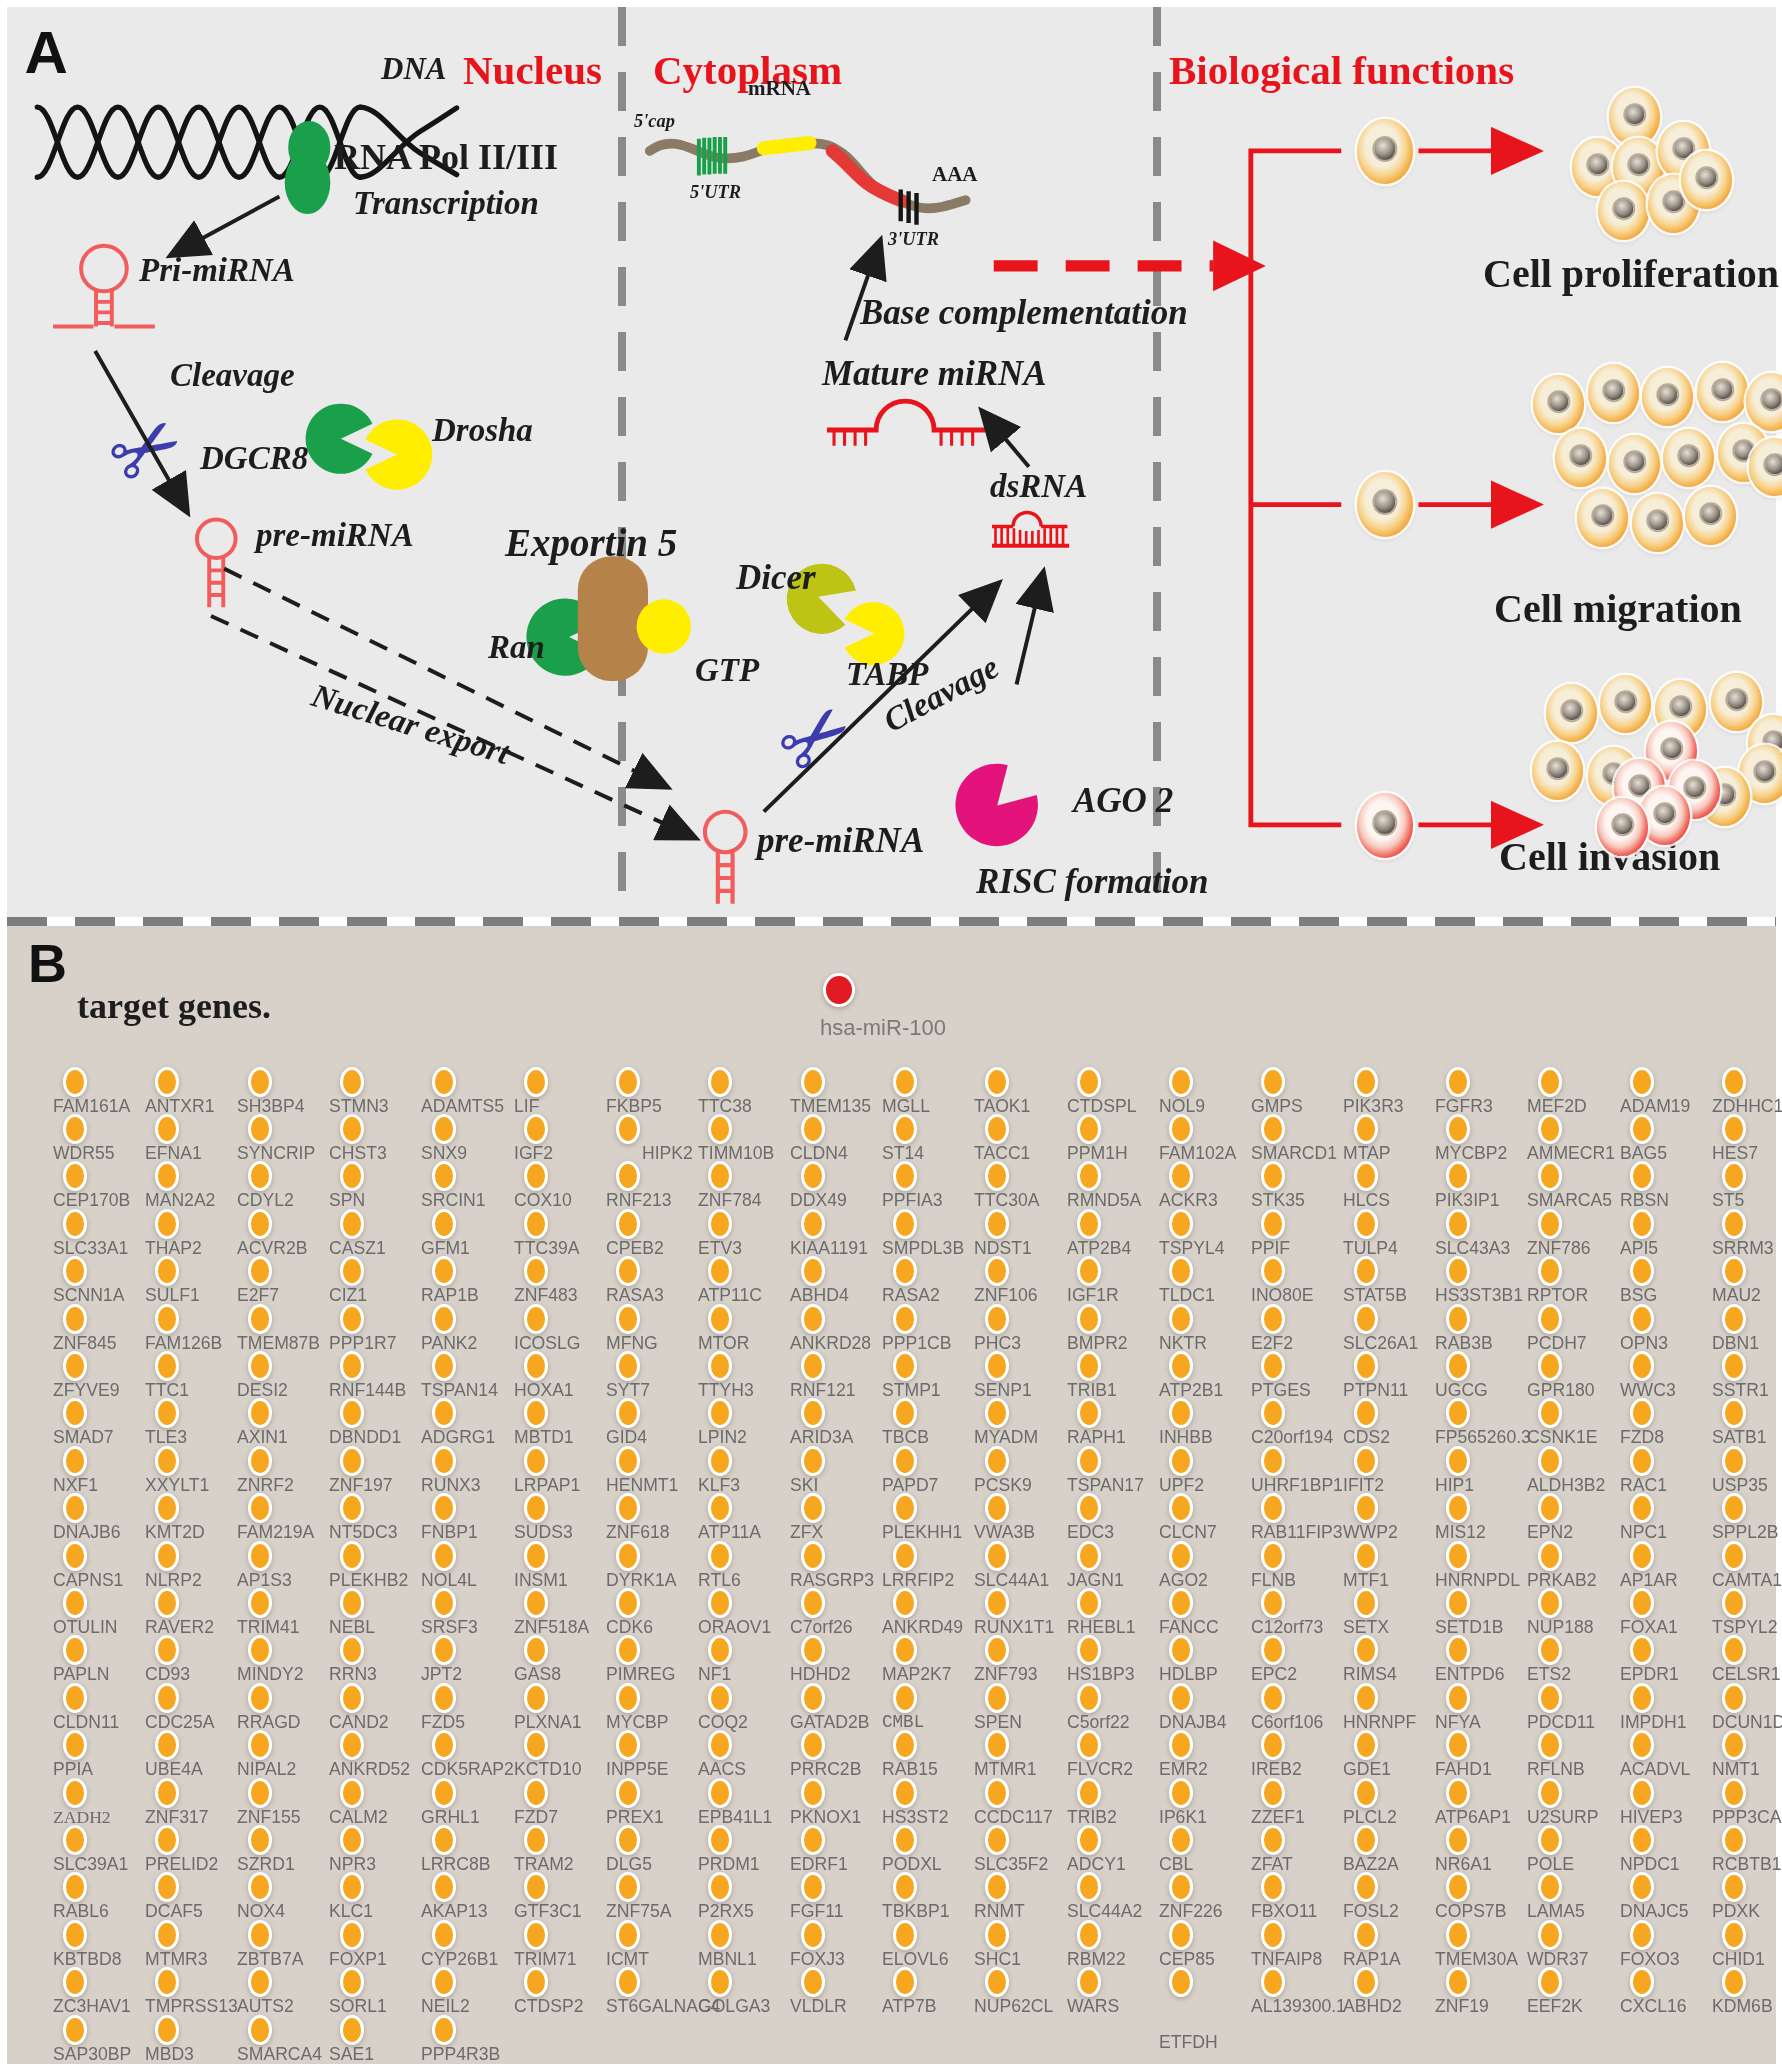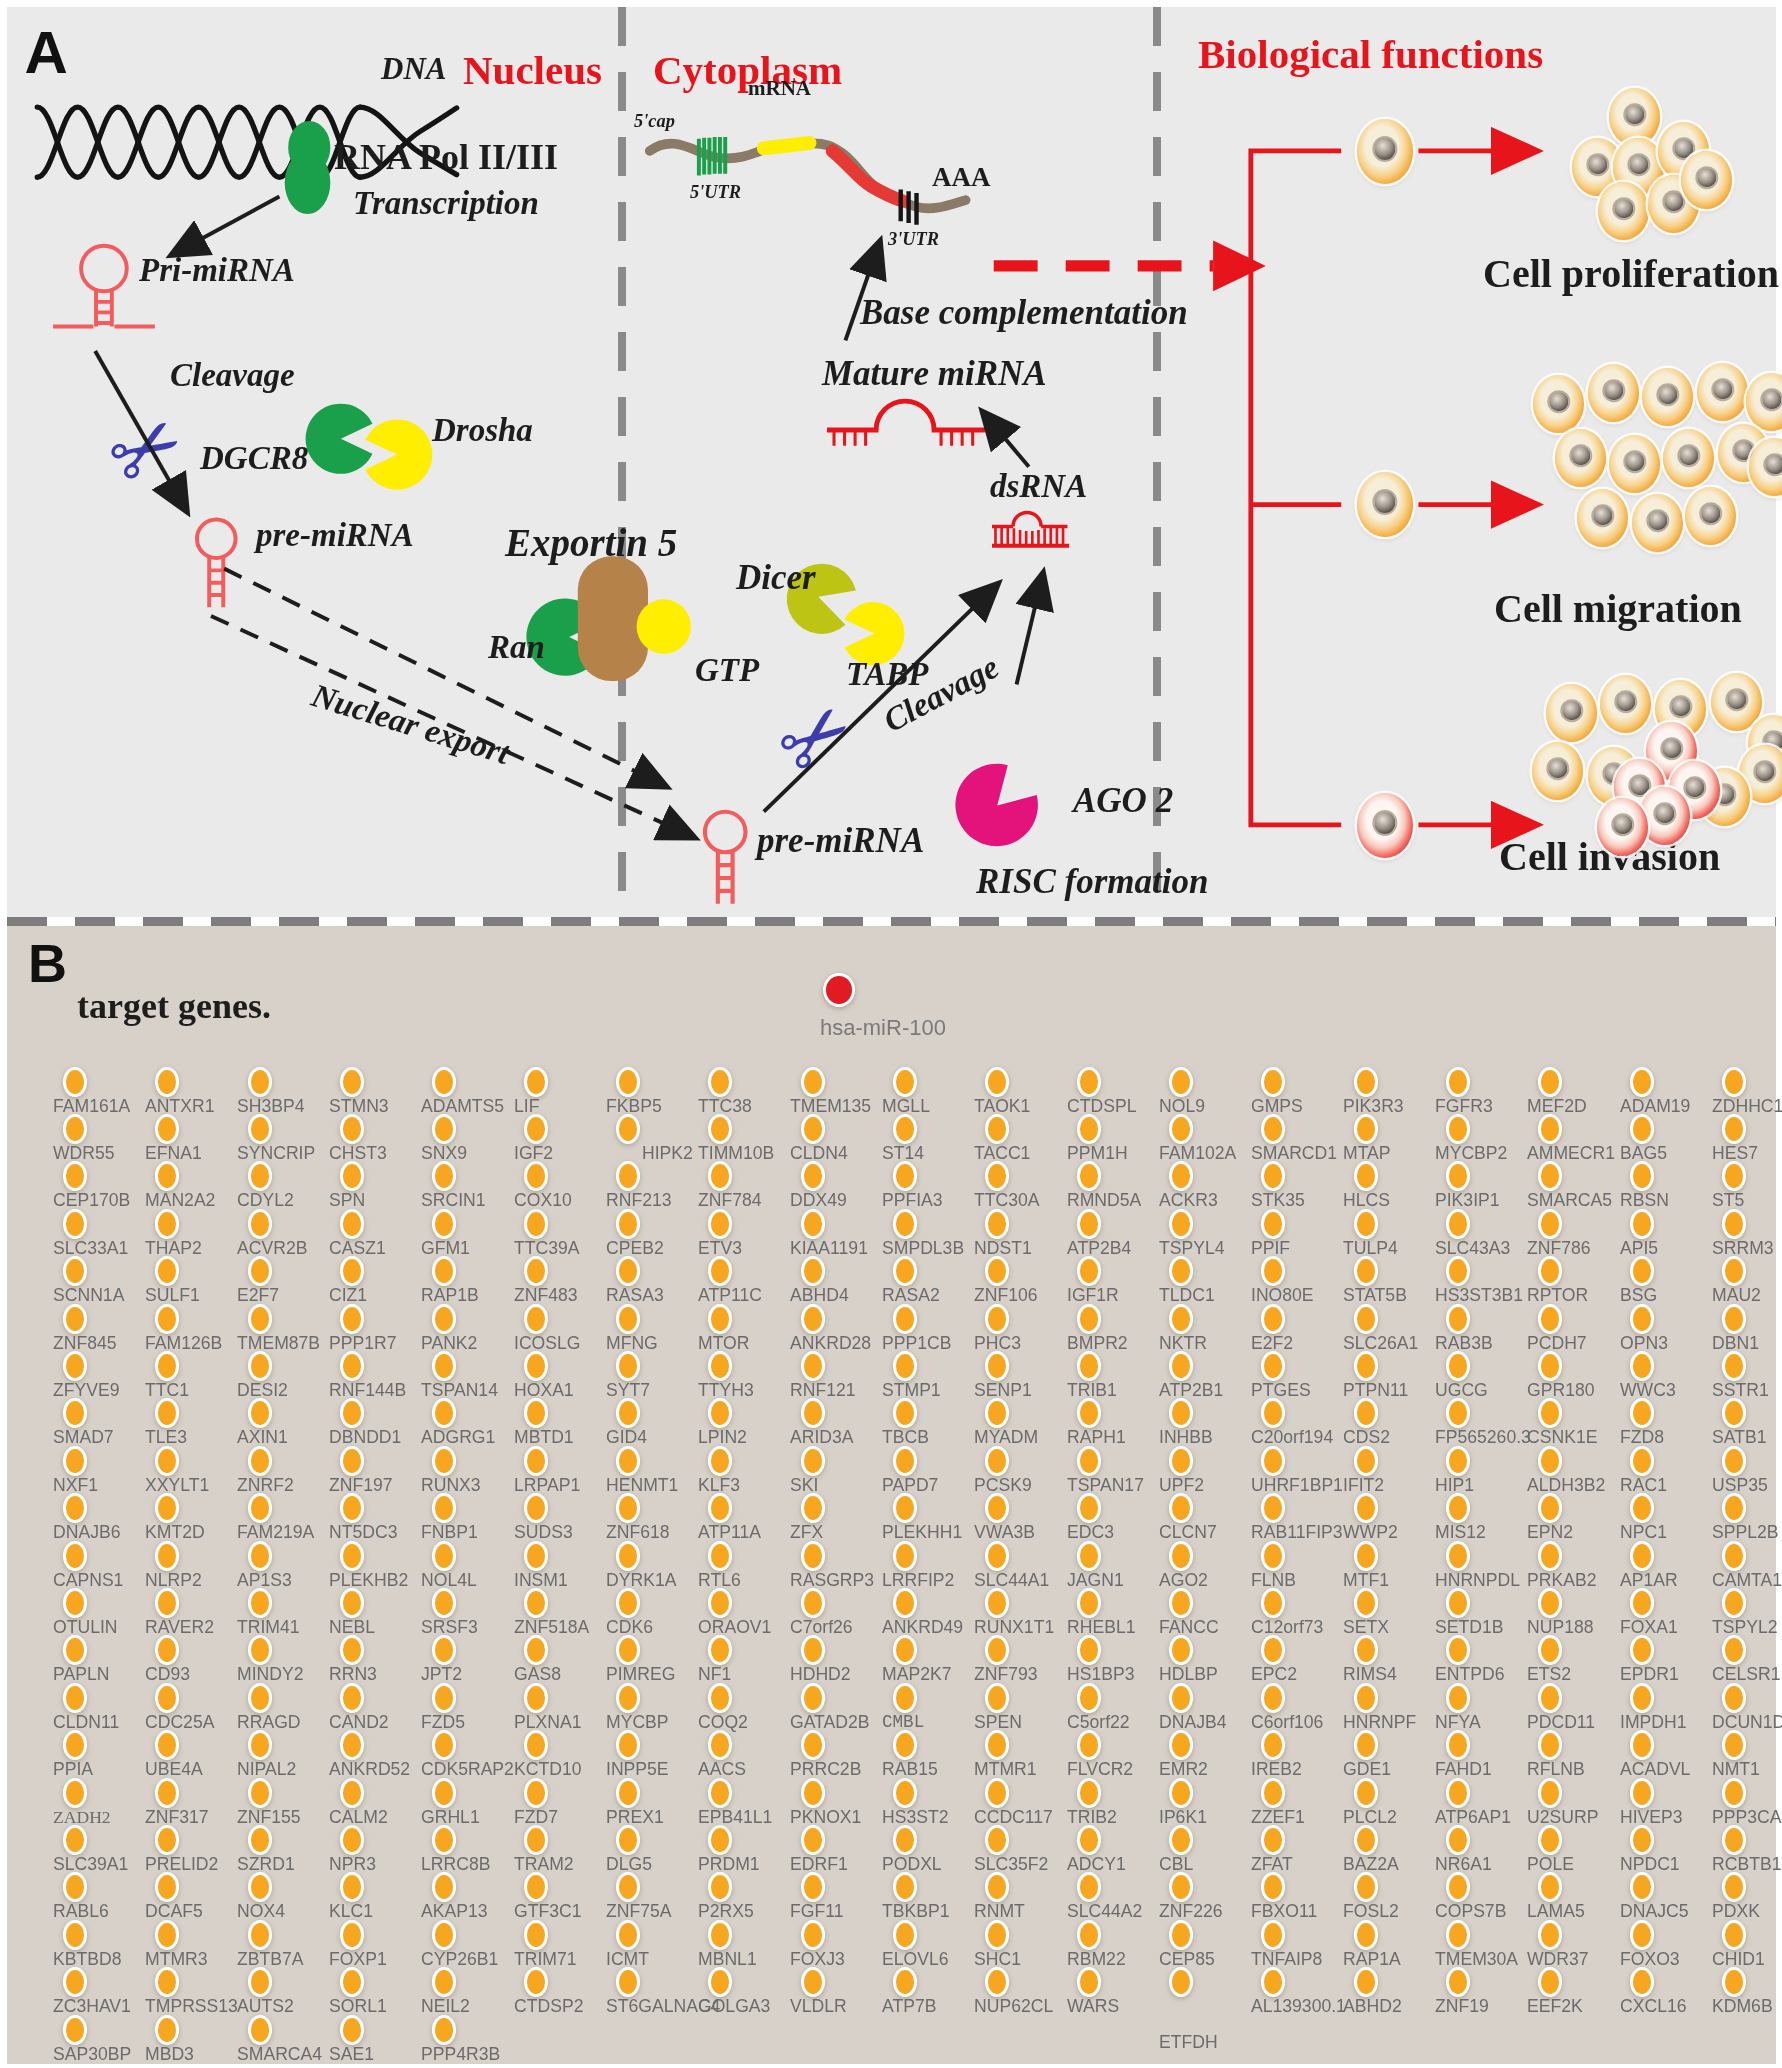--- a/index.html
+++ b/index.html
@@ -158,31 +158,31 @@
   <div class="lab it" style="left:488px;top:630px;font-size:33px;">Ran</div>
   <div class="lab it" style="left:695px;top:653px;font-size:33px;">GTP</div>
   <div class="lab it" style="left:318px;top:678px;font-size:33px;transform:rotate(17deg);transform-origin:left top;">Nuclear export</div>
   <div class="lab it" style="left:757px;top:823px;font-size:35px;">pre-miRNA</div>
 
   <div class="lab red" style="left:653px;top:49px;font-size:41px;">Cytoplasm</div>
   <div class="lab" style="left:748px;top:77px;font-size:21px;">mRNA</div>
   <div class="lab it" style="left:634px;top:112px;font-size:18.4px;">5'cap</div>
   <div class="lab it" style="left:690px;top:183px;font-size:18.4px;">5'UTR</div>
   <div class="lab it" style="left:888px;top:230px;font-size:18.4px;">3'UTR</div>
-  <div class="lab" style="left:932px;top:163px;font-size:27px;">AAA</div>
+  <div class="lab" style="left:932px;top:163px;font-size:21px;">AAA</div>
   <div class="lab it" style="left:860px;top:295px;font-size:35px;">Base complementation</div>
   <div class="lab it" style="left:822px;top:356px;font-size:35px;">Mature miRNA</div>
   <div class="lab it" style="left:990px;top:469px;font-size:33px;">dsRNA</div>
   <div class="lab it" style="left:736px;top:560px;font-size:35px;">Dicer</div>
   <div class="lab it" style="left:846px;top:657px;font-size:33px;">TABP</div>
   <div class="lab it" style="left:878px;top:708px;font-size:33px;transform:rotate(-28deg);transform-origin:left top;">Cleavage</div>
   <div class="lab it" style="left:1073px;top:783px;font-size:35px;">AGO 2</div>
   <div class="lab it" style="left:976px;top:864px;font-size:35px;">RISC formation</div>
 
-  <div class="lab red" style="left:1169px;top:33px;font-size:41px;margin-left:29px;">Biological functions</div>
+  <div class="lab red" style="left:1169px;top:49px;font-size:41px;">Biological functions</div>
   <div class="lab" style="left:1483px;top:253px;font-size:40px;">Cell proliferation</div>
   <div class="lab" style="left:1494px;top:588px;font-size:40px;">Cell migration</div>
   <div class="lab" style="left:1499px;top:836px;font-size:40px;">Cell invasion</div>
 
   <div id="cells-layer">
       <div class="cell cell-o" style="width: 56px; height: 65px; left: 1357px; top: 119px;">
         <div class="nuc"></div>
       </div>
       <div class="cell cell-o" style="width: 56px; height: 65px; left: 1357px; top: 472px;">
         <div class="nuc"></div>

